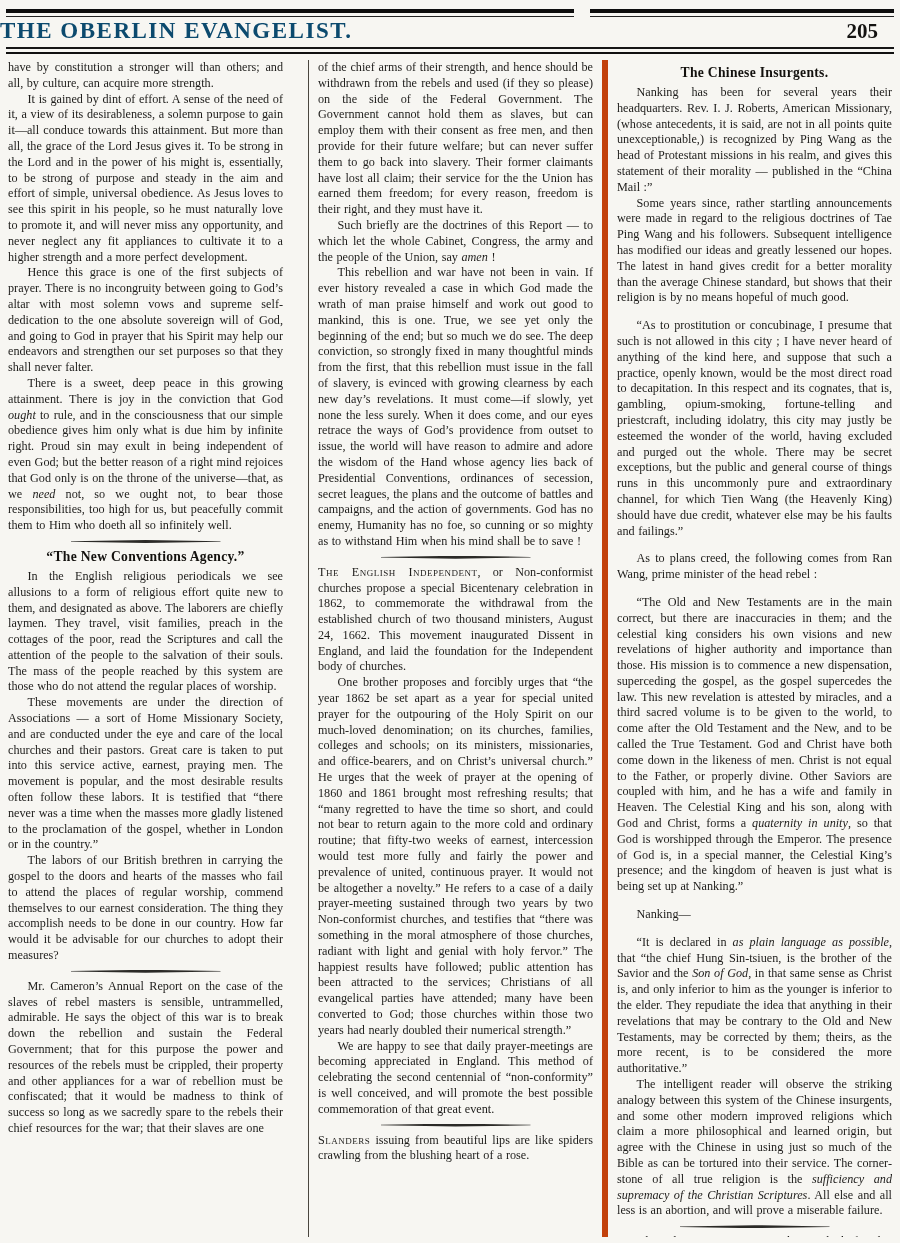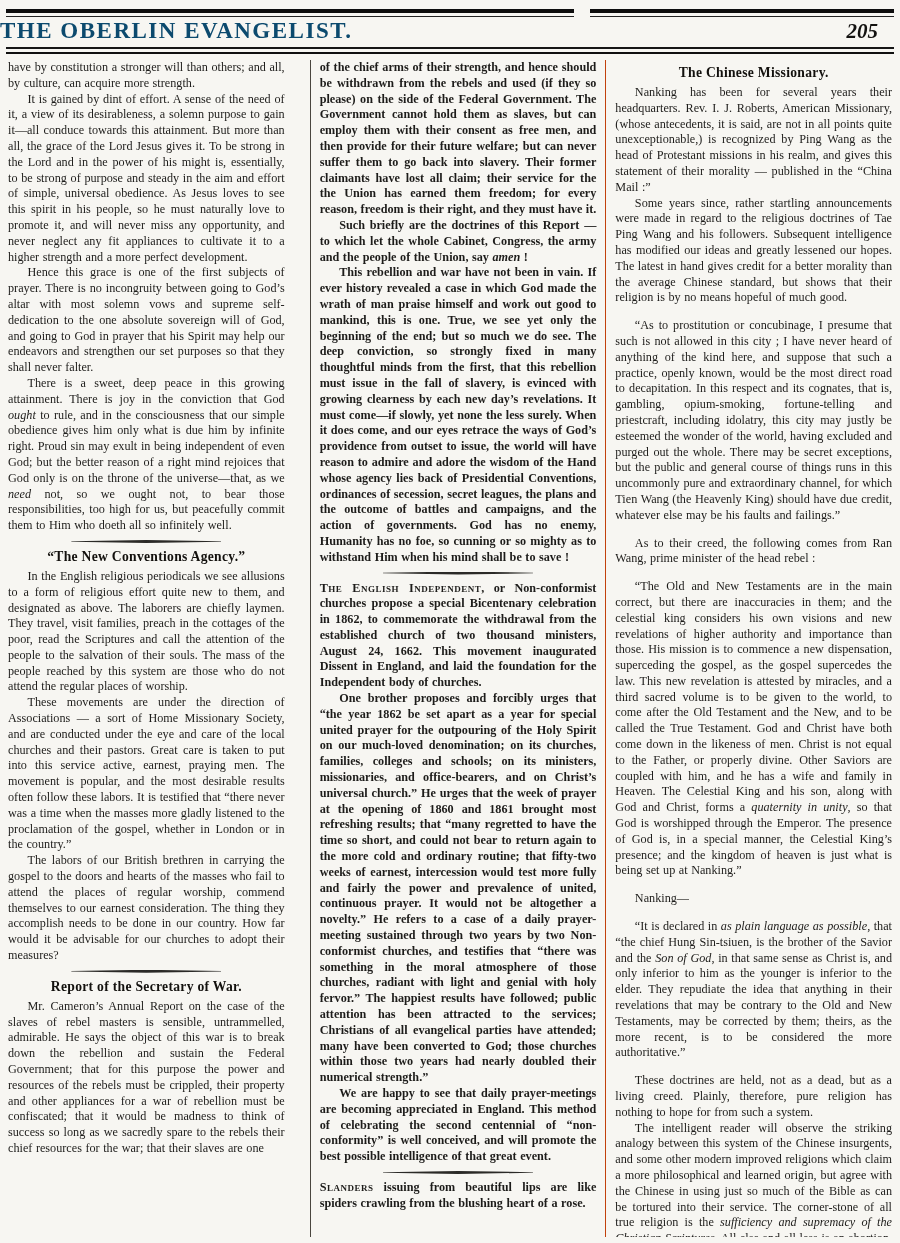--- a/index.html
+++ b/index.html
@@ -16,30 +16,30 @@
   .rule-head-bottom {
     position:absolute; top:47px; left:6px; right:6px; height:3px;
     border-top:2px solid #161616; border-bottom:2.5px solid #101010;
   }
   .masthead-title {
     position:absolute; top:18px; left:0; right:0; text-align:left;
     font-size:23px; font-weight:bold; letter-spacing:1.5px; color:#0c4a6e;
   }
   .page-number {
     position:absolute; top:19px; right:22px;
-    font-size:21px; font-weight:bold; color:#131210;font-style:italic;
+    font-size:21px; font-weight:bold; color:#131210;
   }
   
   .columns {
     position:absolute; top:60px; left:8px; right:8px; bottom:6px;
     display:flex; overflow:hidden;
   }
   .column { flex:1 1 0; overflow:hidden; }
   .column.c1 { padding-right:25px; border-right:1px solid #4a463f; }
-  .column.c2 { padding:0 9px;   border-right:1px solid #c2410c;font-weight:bold; }
+  .column.c2 { padding:0 9px;   border-right:6px solid #c2410c; }
   .column.c3 { padding-left:9px; }
   
   .para {
     margin:0; font-size:12.2px; line-height:15.8px; text-align:justify;
     text-indent:1.6em; word-spacing:0.5px;
   }
   .para.noindent { text-indent:0; }
   .para.gap { margin-top:12px; }
   .lead { font-variant:small-caps; letter-spacing:0.5px; }
   .heading {
@@ -68,42 +68,40 @@
         <p class="para noindent">have by constitution a stronger will than others; and all, by culture, can acquire more strength.</p>
         <p class="para">It is gained by dint of effort.  A sense of the need of it, a view of its desirableness, a solemn purpose to gain it—all conduce towards this attainment. But more than all, the grace of the Lord Jesus gives it.  To be strong in the Lord and in the power of his might is, essentially, to be strong of purpose and steady in the aim and effort of simple, universal obedience.  As Jesus loves to see this spirit in his people, so he must naturally love to promote it, and will never miss any opportunity, and never neglect any fit appliances to cultivate it to a higher strength and a more perfect development.</p>
         <p class="para">Hence this grace is one of the first subjects of prayer.  There is no incongruity between going to God’s altar with most solemn vows and supreme self-dedication to the one absolute sovereign will of God, and going to God in prayer that his Spirit may help our endeavors and strengthen our set purposes so that they shall never falter.</p>
         <p class="para">There is a sweet, deep peace in this growing attainment.  There is joy in the conviction that God <i>ought</i> to rule, and in the consciousness that our simple obedience gives him only what is due him by infinite right.  Proud sin may exult in being independent of even God; but the better reason of a right mind rejoices that God only is on the throne of the universe—that, as we <i>need</i> not, so we ought not, to bear those responsibilities, too high for us, but peacefully commit them to Him who doeth all so infinitely well.</p>
         <div class="divider"></div>
         <h2 class="heading">“The New Conventions Agency.”</h2>
         <p class="para">In the English religious periodicals we see allusions to a form of religious effort quite new to them, and designated as above.  The laborers are chiefly laymen.  They travel, visit families, preach in the cottages of the poor, read the Scriptures and call the attention of the people to the salvation of their souls.  The mass of the people reached by this system are those who do not attend the regular places of worship.</p>
         <p class="para">These movements are under the direction of Associations — a sort of Home Missionary Society, and are conducted under the eye and care of the local churches and their pastors.  Great care is taken to put into this service active, earnest, praying men. The movement is popular, and the most desirable results often follow these labors.  It is testified that “there never was a time when the masses more gladly listened to the proclamation of the gospel, whether in London or in the country.”</p>
         <p class="para">The labors of our British brethren in carrying the gospel to the doors and hearts of the masses who fail to attend the places of regular worship, commend themselves to our earnest consideration.  The thing they accomplish needs to be done in our country. How far would it be advisable for our churches to adopt their measures?</p>
         <div class="divider"></div>
-        <h2 class="heading">Report of the Secretary of War.</h2>
         <p class="para">Mr. Cameron’s Annual Report on the case of the slaves of rebel masters is sensible, untrammelled, admirable.  He says the object of this war is to break down the rebellion and sustain the Federal Government; that for this purpose the power and resources of the rebels must be crippled, their property and other appliances for a war of rebellion must be confiscated; that it would be madness to think of success so long as we sacredly spare to the rebels their chief resources for the war; that their slaves are one</p>
       </div>
     <div class="column c2">
         <p class="para noindent">of the chief arms of their strength, and hence should be withdrawn from the rebels and used (if they so please) on the side of the Federal Government.  The Government cannot hold them as slaves, but can employ them with their consent as free men, and then provide for their future welfare; but can never suffer them to go back into slavery.  Their former claimants have lost all claim; their service for the the Union has earned them freedom; for every reason, freedom is their right, and they must have it.</p>
         <p class="para">Such briefly are the doctrines of this Report — to which let the whole Cabinet, Congress, the army and the people of the Union, say <i>amen</i> !</p>
         <p class="para">This rebellion and war have not been in vain.  If ever history revealed a case in which God made the wrath of man praise himself and work out good to mankind, this is one.  True, we see yet only the beginning of the end; but so much we do see.  The deep conviction, so strongly fixed in many thoughtful minds from the first, that this rebellion must issue in the fall of slavery, is evinced with growing clearness by each new day’s revelations.  It must come—if slowly, yet none the less surely.  When it does come, and our eyes retrace the ways of God’s providence from outset to issue, the world will have reason to admire and adore the wisdom of the Hand whose agency lies back of Presidential Conventions, ordinances of secession, secret leagues, the plans and the outcome of battles and campaigns, and the action of governments.  God has no enemy, Humanity has no foe, so cunning or so mighty as to withstand Him when his mind shall be to save !</p>
         <div class="divider"></div>
         <p class="para noindent"><span class="lead">The English Independent</span>, or Non-conformist churches propose a special Bicentenary celebration in 1862, to commemorate the withdrawal from the established church of two thousand ministers, August 24, 1662.  This movement inaugurated Dissent in England, and laid the foundation for the Independent body of churches.</p>
         <p class="para">One brother proposes and forcibly urges that “the year 1862 be set apart as a year for special united prayer for the outpouring of the Holy Spirit on our much-loved denomination; on its churches, families, colleges and schools; on its ministers, missionaries, and office-bearers, and on Christ’s universal church.” He urges that the week of prayer at the opening of 1860 and 1861 brought most refreshing results; that “many regretted to have the time so short, and could not bear to return again to the more cold and ordinary routine; that fifty-two weeks of earnest, intercession would test more fully and fairly the power and prevalence of united, continuous prayer.  It would not be altogether a novelty.”  He refers to a case of a daily prayer-meeting sustained through two years by two Non-conformist churches, and testifies that “there was something in the moral atmosphere of those churches, radiant with light and genial with holy fervor.”  The happiest results have followed; public attention has been attracted to the services; Christians of all evangelical parties have attended; many have been converted to God; those churches within those two years had nearly doubled their numerical strength.”</p>
-        <p class="para">We are happy to see that daily prayer-meetings are becoming appreciated in England.  This method of celebrating the second centennial of “non-conformity” is well conceived, and will promote the best possible intelligence of that great event.</p>
+        <p class="para">We are happy to see that daily prayer-meetings are becoming appreciated in England.  This method of celebrating the second centennial of “non-conformity” is well conceived, and will promote the best possible commemoration of that great event.</p>
         <div class="divider"></div>
         <p class="para noindent"><span class="lead">Slanders</span> issuing from beautiful lips are like spiders crawling from the blushing heart of a rose.</p>
       </div>
     <div class="column c3">
-        <h2 class="heading">The Chinese Missionary.</h2>
+        <h2 class="heading">The Chinese Insurgents.</h2>
         <p class="para">Nanking has been for several years their headquarters.  Rev. I. J. Roberts, American Missionary, (whose antecedents, it is said, are not in all points quite unexceptionable,) is recognized by Ping Wang as the head of Protestant missions in his realm, and gives this statement of their morality — published in the “China Mail :”</p>
         <p class="para">Some years since, rather startling announcements were made in regard to the religious doctrines of Tae Ping Wang and his followers.  Subsequent intelligence has modified our ideas and greatly lessened our hopes.  The latest in hand gives credit for a better morality than the average Chinese standard, but shows that their religion is by no means hopeful of much good.</p>
         <p class="para gap">“As to prostitution or concubinage, I presume that such is not allowed in this city ; I have never heard of anything of the kind here, and suppose that such a practice, openly known, would be the most direct road to decapitation.  In this respect and its cognates, that is, gambling, opium-smoking, fortune-telling and priestcraft, including idolatry, this city may justly be esteemed the wonder of the world, having excluded and purged out the whole. There may be secret exceptions, but the public and general course of things runs in this uncommonly pure and extraordinary channel, for which Tien Wang (the Heavenly King) should have due credit, whatever else may be his faults and failings.”</p>
-        <p class="para gap">As to their creed, the following comes from Ran Wang, prime minister of the head rebel :</p>
+        <p class="para gap">As to plans creed, the following comes from Ran Wang, prime minister of the head rebel :</p>
         <p class="para gap">“The Old and New Testaments are in the main correct, but there are inaccuracies in them; and the celestial king considers his own visions and new revelations of higher authority and importance than those.  His mission is to commence a new dispensation, superceding the gospel, as the gospel supercedes the law.  This new revelation is attested by miracles, and a third sacred volume is to be given to the world, to come after the Old Testament and the New, and to be called the True Testament.  God and Christ have both come down in the likeness of men.  Christ is not equal to the Father, or properly divine.  Other Saviors are coupled with him, and he has a wife and family in Heaven.  The Celestial King and his son, along with God and Christ, forms a <i>quaternity in unity</i>, so that God is worshipped through the Emperor.  The presence of God is, in a special manner, the Celestial King’s presence; and the kingdom of heaven is just what is being set up at Nanking.”</p>
         <p class="para gap">Nanking—</p>
         <p class="para gap">“It is declared in <i>as plain language as possible</i>, that “the chief Hung Sin-tsiuen, is the brother of the Savior and the <i>Son of God</i>, in that same sense as Christ is, and only inferior to him as the younger is inferior to the elder.  They repudiate the idea that anything in their revelations that may be contrary to the Old and New Testaments, may be corrected by them; theirs, as the more recent, is to be considered the more authoritative.”</p>
-        <p class="para gap">These doctrines are held, not as a dead, but as a living creed.  Plainly, therefore, pure religion has nothing to hope for from such a system.</p>
         <p class="para">The intelligent reader will observe the striking analogy between this system of the Chinese insurgents, and some other modern improved religions which claim a more philosophical and learned origin, but agree with the Chinese in using just so much of the Bible as can be tortured into their service.  The corner-stone of all true religion is the <i>sufficiency and supremacy of the Christian Scriptures</i>. All else and all less is an abortion, and will prove a miserable failure.</p>
         <div class="divider"></div>
         <p class="para noindent"><span class="lead">He</span> that dares sometimes to be wicked for his advantage, will always be so, if his interest requires.</p>
       </div>
   </div>
 </div>
 
 </body></html>

